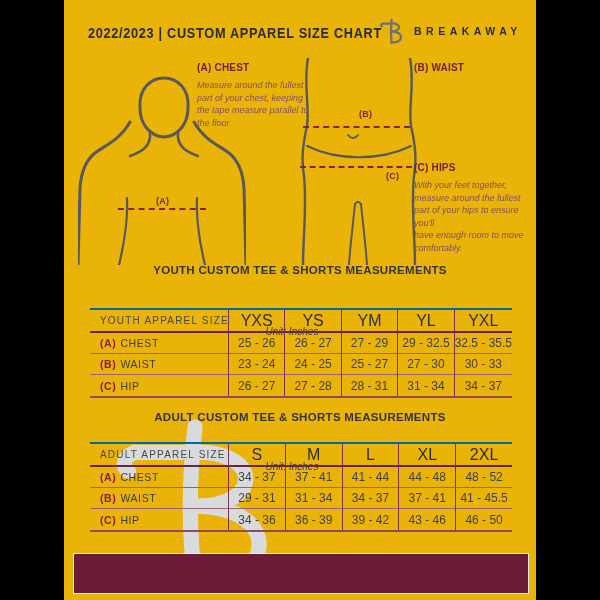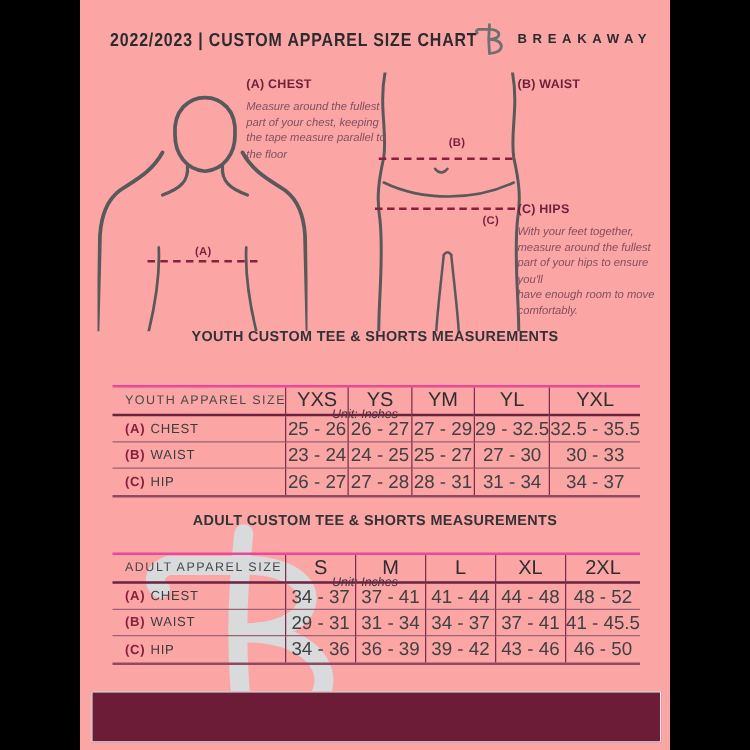--- a/index.html
+++ b/index.html
@@ -5,21 +5,21 @@
   * { margin:0; padding:0; box-sizing:border-box; }
   html,body { width:600px; height:600px; }
   body {
     background:#000;
     position:relative;
     font-family:"Liberation Sans", sans-serif;
     overflow:hidden;
   }
   .page {
     position:absolute; left:64px; top:0; width:472px; height:600px;
-    background:#fca5a5; overflow:hidden;
+    background:#eab308; overflow:hidden;
   }
 
   
   .hdr-title {
     position:absolute; left:24px; top:24px;
     font-size:15px; font-weight:bold; color:#2c2c2e;
     letter-spacing:0.8px; white-space:nowrap;
     transform:scaleX(0.85); transform-origin:left top;
   }
   .hdr-logo { position:absolute; left:314px; top:16px; width:30px; height:30px; color:#6f7072; }
@@ -55,25 +55,25 @@
   }
   .sec-unit {
     position:absolute; left:12px; width:432px; text-align:center;
     font-size:10px; font-style:italic; color:#3a3a3c;margin-top:36px;
   }
 
   
   .size-table {
     position:absolute; left:26px; width:422px; z-index:2;
     display:grid; grid-template-columns:138px repeat(5,1fr);
-    border-top:2px solid #ec4899; border-bottom:2px solid #8f4a60;
+    border-top:2px solid #0369a1; border-bottom:2px solid #8f4a60;
   }
   .cell {
     height:21px; display:flex; align-items:center; justify-content:center;
-    font-size:15px; color:#414143; white-space:nowrap;
+    font-size:12px; color:#414143; white-space:nowrap;
   }
   .cell.hd { height:23px; font-weight:normal; font-size:16px; color:#2e2e30; }
   .cell.lbl { justify-content:flex-start; padding-left:10px; letter-spacing:0.6px; font-size:10.5px; color:#3c3c3e; }
   .cell.lbl.hd { font-weight:normal; font-size:10px; letter-spacing:1.2px; color:#48484a; }
   .cell .pref { color:#8a1e3c; font-weight:bold; margin-right:4px; }
   .rb { border-bottom:1.5px solid #9a6073; }       
   .hb { border-bottom:2px solid #6b2342; }         
   .vl { border-left:1.5px solid #7c2f4c; }         
 
   

